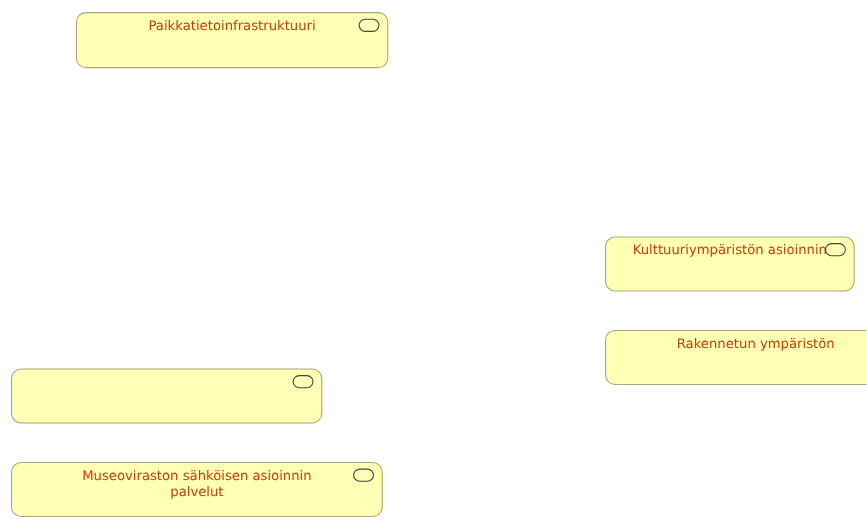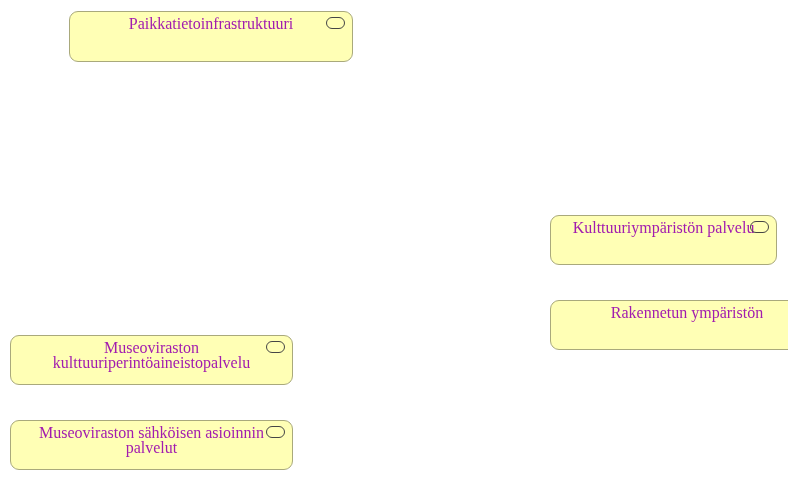--- a/index.html
+++ b/index.html
@@ -30,64 +30,59 @@
     width: 17px;
     height: 10px;
     border: 1px solid #454545;
     border-radius: 10px;
     background: transparent;
   }
   .node .label {
     margin-top: 4px;
     padding: 0 2px;
     text-align: center;
-    font-size: 16px;
+    font-size: 12px;
     line-height: 15px;
-    color: #a21caf;
-    font-family: Liberation Serif, serif;
+    color: #c2410c;
   }
   .node .label div {
     white-space: nowrap;
   }
 </style>
 </head>
 <body>
 
 <div class="canvas">
 
   <div class="node" style="left:69px; top:11px; width:284px; height:51px;">
     <span class="svc-icon"></span>
     <div class="label">
       <div>Paikkatietoinfrastruktuuri</div>
     </div>
   </div>
 
   <div class="node" style="left:550px; top:215px; width:227px; height:50px;">
     <span class="svc-icon"></span>
     <div class="label">
-      <div>Kulttuuriympäristön palvelu</div>
+      <div>Kulttuuriympäristön asioinnin</div>
     </div>
   </div>
 
   <div class="node" style="left:550px; top:300px; width:274px; height:50px;">
     <span class="svc-icon"></span>
     <div class="label">
       <div>Rakennetun ympäristön</div>
     </div>
   </div>
 
   <div class="node" style="left:10px; top:335px; width:283px; height:50px;">
     <span class="svc-icon"></span>
-    <div class="label">
-      <div>Museoviraston</div>
-      <div>kulttuuriperintöaineistopalvelu</div>
-    </div>
   </div>
 
-  <div class="node" style="left:10px; top:420px; width:283px; height:50px;">
+  <div class="node" style="left:10px; top:420px; width:338px; height:50px;">
     <span class="svc-icon"></span>
     <div class="label">
       <div>Museoviraston sähköisen asioinnin</div>
       <div>palvelut</div>
     </div>
   </div>
 
 </div>
 
 </body></html>

